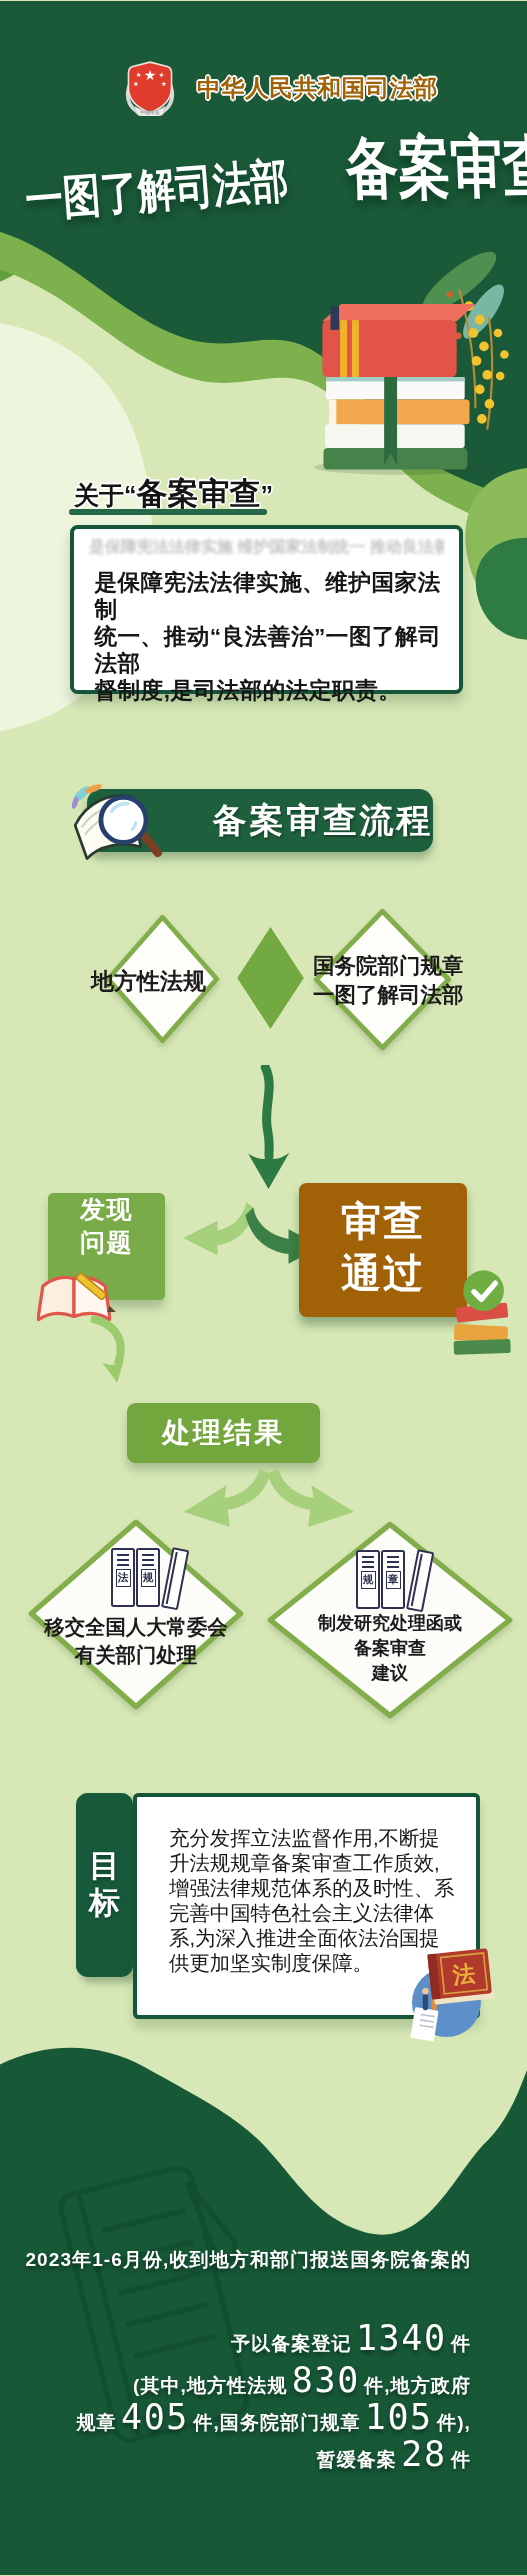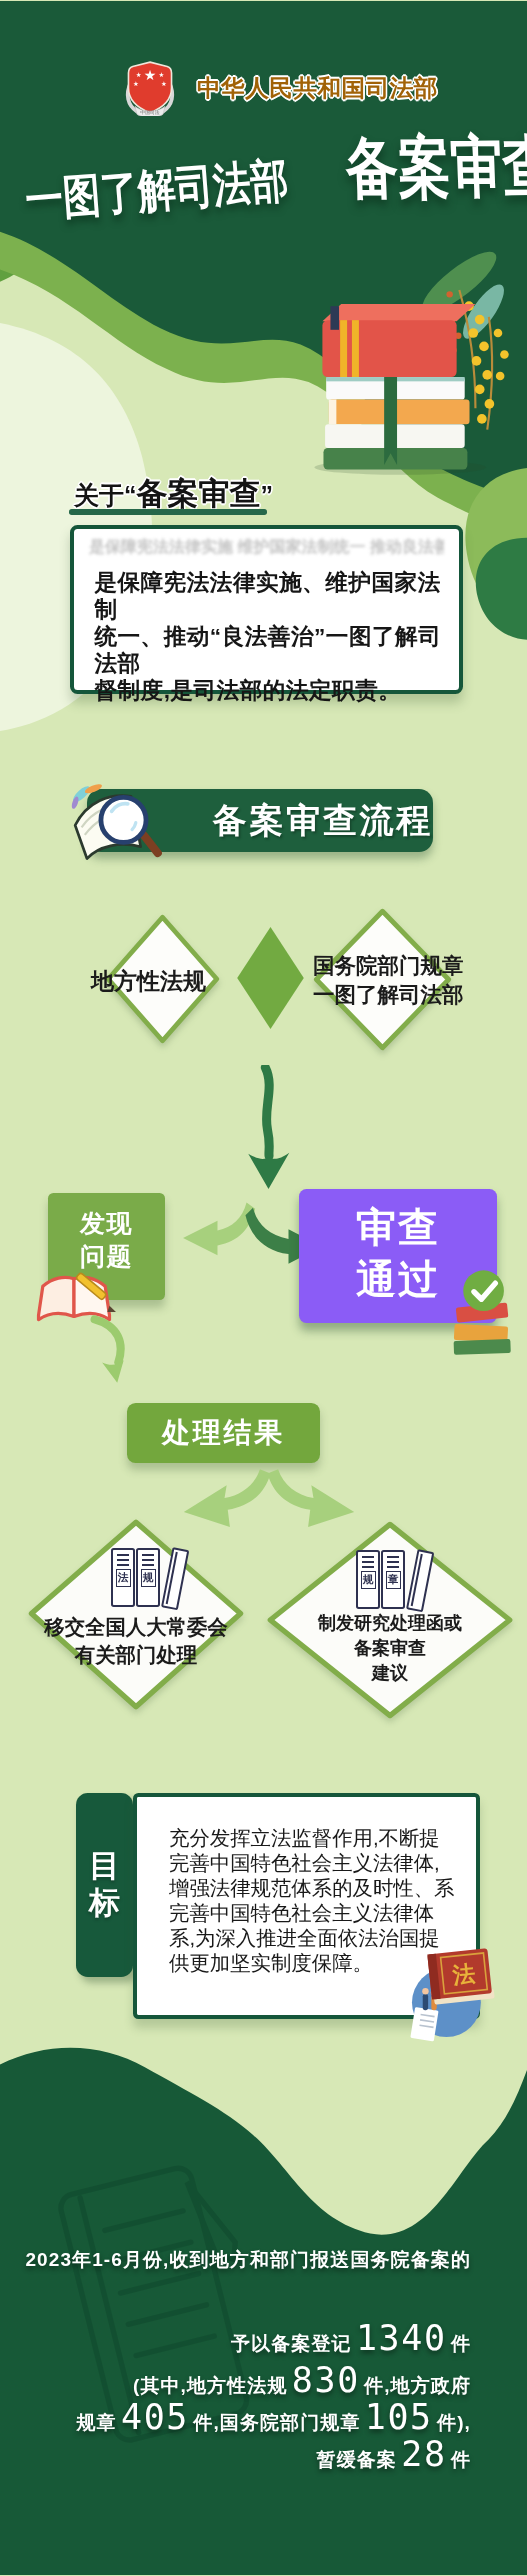--- a/index.html
+++ b/index.html
@@ -30,23 +30,23 @@
   
   .flow-head{left:87px;top:789px;width:346px;height:63px;background:#1e5f3d;border-radius:14px;
              box-shadow:0 6.4px 8.6px rgba(40,80,50,.35);display:flex;align-items:center;justify-content:flex-end;}
   .flow-head-label{padding-left:38px;font-size:34px;font-weight:800;color:#fff;letter-spacing:2.7px;
                    text-shadow:1.6px 2.1px 2.1px rgba(10,40,25,.45);white-space:nowrap;}
   .dlabel{color:#1b1b1b;font-weight:800;text-align:center;}
   .node{color:#fff;font-weight:800;text-align:center;}
   .found{left:48px;top:1193px;width:117px;height:107px;background:#7aab49;border-radius:5.4px;
          box-shadow:0 7.5px 8.6px rgba(70,100,60,.3);}
   .found .line{font-size:25px;line-height:33px;letter-spacing:1.6px;}
-  .found-inner{padding-top:14px;text-align:center;}
-  .pass{left:299px;top:1183px;width:198px;height:134px;background:#8b5cf6;border-radius:7.5px;
-        box-shadow:0 7.5px 9.7px rgba(40,80,50,.4);margin-top:6px;}
+  .found-inner{text-align:center;}
+  .pass{left:299px;top:1183px;width:168px;height:134px;background:#a16207;border-radius:7.5px;
+        box-shadow:0 7.5px 9.7px rgba(40,80,50,.4);}
   .pass .line{font-size:40px;line-height:52px;letter-spacing:2.1px;}
   .pass-inner{padding-top:11.8px;}
   .result{left:127px;top:1403px;width:193px;height:60px;background:#73a73d;border-radius:8.6px;
           box-shadow:0 6.4px 8.6px rgba(70,100,60,.3);display:flex;align-items:center;justify-content:center;}
   .result .line{font-size:28px;letter-spacing:2.7px;}
   .node .line, .dlabel .line{white-space:nowrap;}
   .d1-label{left:91px;top:966px;width:115px;font-size:23px;}
   .d2-label{left:313px;top:952px;width:139px;font-size:21.5px;line-height:28.5px;}
   .d3-label{left:27px;top:1613px;width:218px;font-size:20.4px;line-height:28px;}
   .d4-label{left:266px;top:1611px;width:248px;font-size:18px;line-height:25px;}
@@ -301,21 +301,21 @@
       <div class="line">建议</div>
     </div>
 
   <div class="abs goal-tab">
     <div class="ch" style="top:52px">目</div>
     <div class="ch" style="top:89px">标</div>
   </div>
   <div class="abs goal-card">
     <div class="goal-text">
         <div class="line">充分发挥立法监督作用,不断提</div>
-        <div class="line">完善中国特色社会主义法律体,</div>
+        <div class="line">升法规规章备案审查工作质效,</div>
         <div class="line">增强法律规范体系的及时性、系</div>
         <div class="line">完善中国特色社会主义法律体</div>
         <div class="line">系,为深入推进全面依法治国提</div>
         <div class="line">供更加坚实制度保障。</div>
       </div>
   </div>
   <svg class="abs" style="left:399px;top:1938px" width="97" height="105" viewBox="0 0 180 195">
     <circle cx="88" cy="120" r="64" fill="#5d90c8"></circle>
     <rect x="30" y="128" width="44" height="58" rx="3" transform="rotate(9 30 128)" fill="#fff"></rect>
     <g stroke="#b9c3cf" stroke-width="3">

